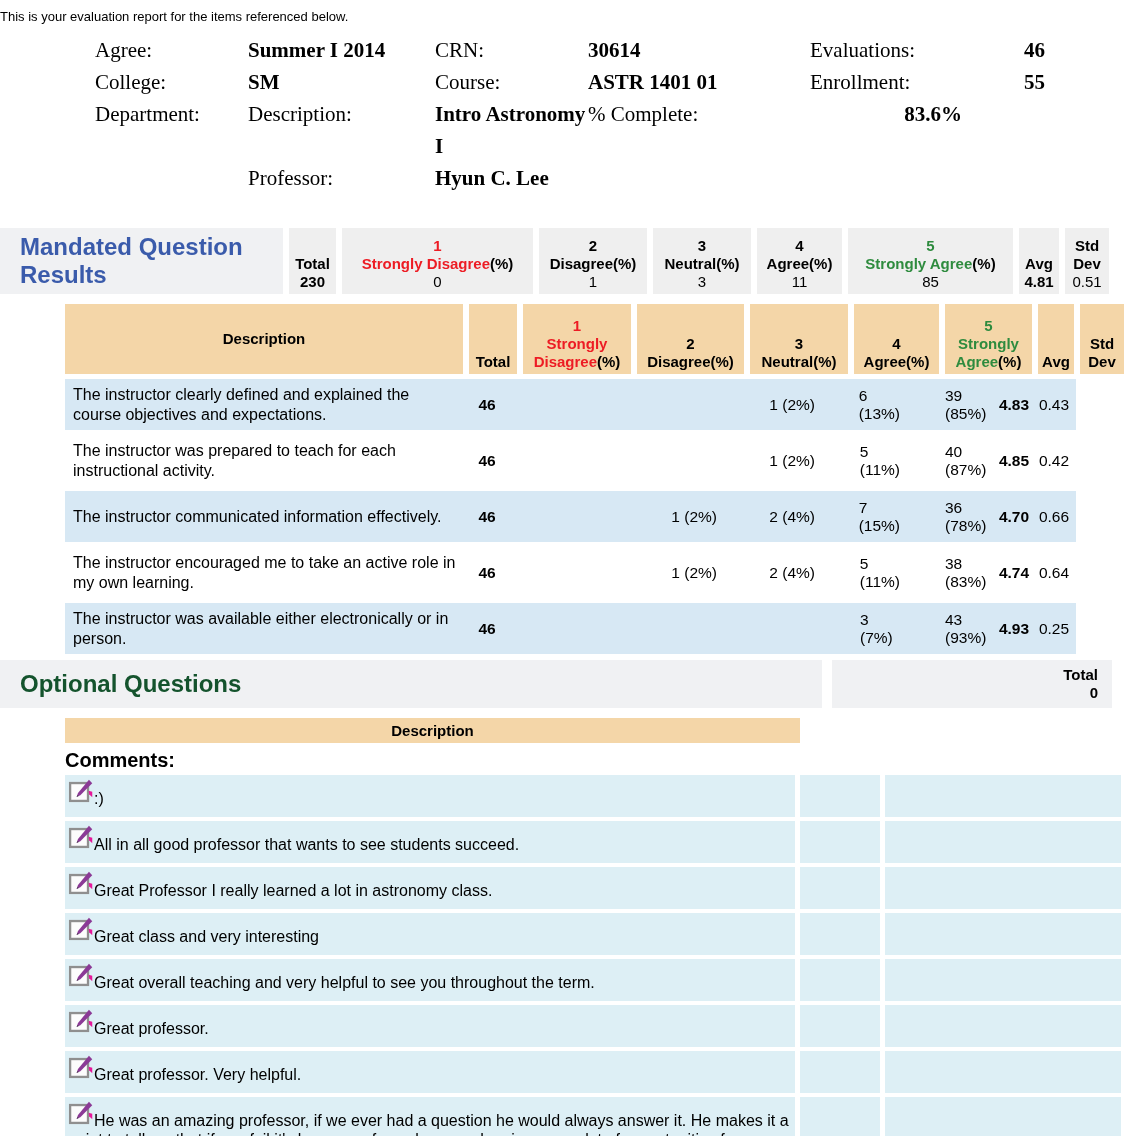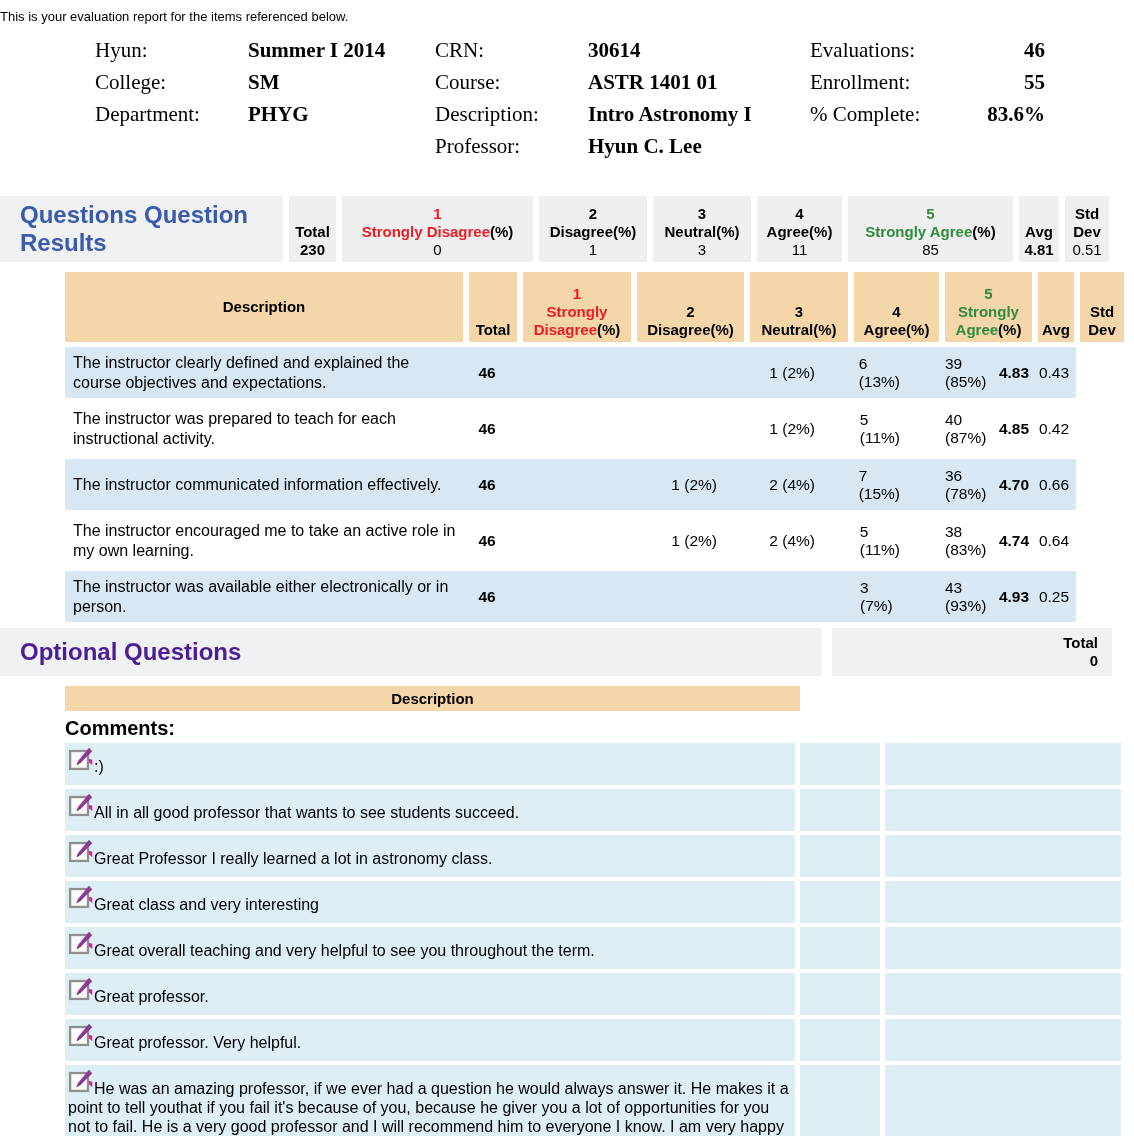--- a/index.html
+++ b/index.html
@@ -50,21 +50,21 @@
   .td.t-desc{font-size:16px;padding:2px 6px 2px 8px;line-height:20px;}
   .td.t-total{justify-content:center;font-weight:bold;}
   .td.pct{justify-content:flex-end;padding-right:9px;padding-left:36px;}
   .td.t-avg{justify-content:center;font-weight:bold;}
   .td.t-std{justify-content:center;text-align:center;}
 
   
   .opt-bar{display:flex;gap:10px;margin-top:6px;height:48px;}
   .opt-title{
     width:822px;background:#f0f1f3;display:flex;align-items:center;padding-left:20px;
-    font-size:24px;font-weight:bold;color:#4c1d95;box-sizing:border-box;
+    font-size:24px;font-weight:bold;color:#14532d;box-sizing:border-box;
   }
   .opt-total{
     width:280px;background:#f0f1f3;display:flex;flex-direction:column;justify-content:center;
     align-items:flex-end;padding-right:14px;font-size:15px;line-height:18px;
     box-sizing:border-box;font-weight:bold;
   }
   .desc-bar{
     margin:10px 0 0 65px;width:735px;height:25px;background:#f4d6a8;
     display:flex;align-items:center;justify-content:center;font-weight:bold;font-size:15px;
   }
@@ -79,48 +79,47 @@
   .c-mid{width:80px;}
   .c-right{width:236px;}
   .note-icon{vertical-align:baseline;margin-right:1px;}
 </style>
 </head>
 <body>
 
 <div class="intro">This is your evaluation report for the items referenced below.</div>
 
 <div class="info-grid">
-    <div class="il">Hyun:</div>
+    <div class="il">Agree:</div>
     <div class="iv">Summer I 2014</div>
     <div class="il">CRN:</div>
     <div class="iv">30614</div>
     <div class="il">Evaluations:</div>
     <div class="iv iv-r">46</div>
     <div class="il">College:</div>
     <div class="iv">SM</div>
     <div class="il">Course:</div>
     <div class="iv">ASTR 1401 01</div>
     <div class="il">Enrollment:</div>
     <div class="iv iv-r">55</div>
     <div class="il">Department:</div>
-    <div class="iv">PHYG</div>
     <div class="il">Description:</div>
     <div class="iv">Intro Astronomy I</div>
     <div class="il">% Complete:</div>
     <div class="iv iv-r">83.6%</div>
     <div class="il"></div>
     <div class="iv"></div>
     <div class="il">Professor:</div>
     <div class="iv">Hyun C. Lee</div>
     <div class="il"></div>
     <div class="iv iv-r"></div>
   </div>
 
 <div class="sum-bar">
-  <div class="sum-title">Questions Question Results</div>
+  <div class="sum-title">Mandated Question Results</div>
   <div class="sum-cell w-total">
     <div class="hdr">Total</div>
     <div class="hdr">230</div>
   </div>
   <div class="sum-cell w-sd">
       <div class="hdr c-red">1</div>
       <div class="hdr"><span class="c-red">Strongly Disagree</span><span>(%)</span></div>
       <div>0</div>
     </div>
     <div class="sum-cell w-d">

